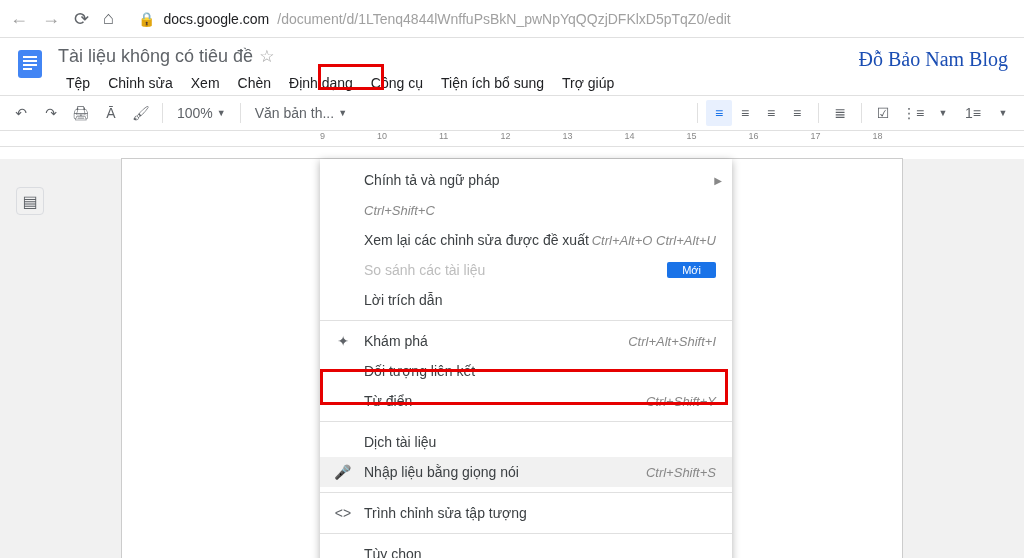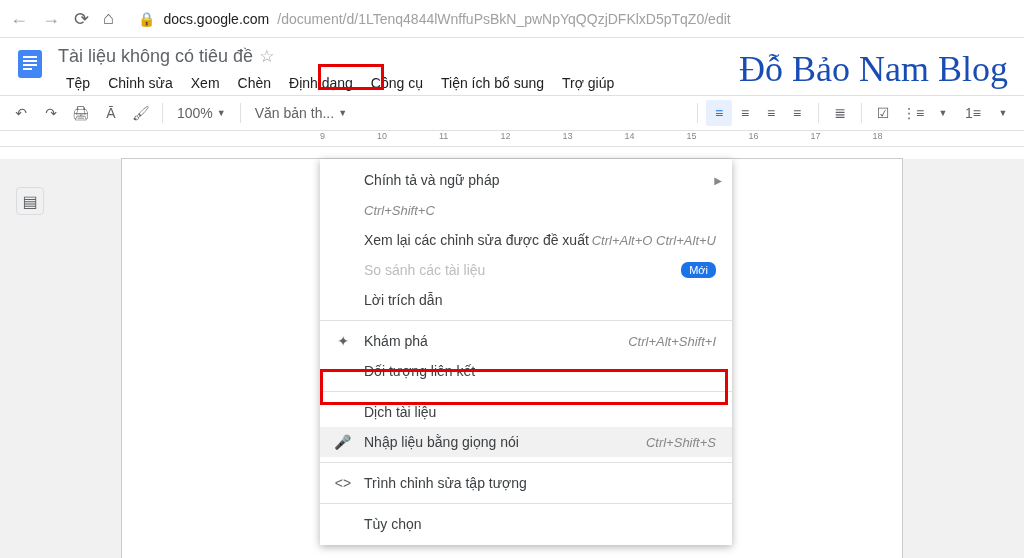--- a/index.html
+++ b/index.html
@@ -10,38 +10,38 @@
 .url-bar { flex:1; display:flex; align-items:center; gap:8px; font-size:14px; color:#5f6368; padding:4px 10px; }
 .url-dark { color:#202124; }
 .url-light { color:#a0a0a0; }
 .doc-header { display:flex; align-items:flex-start; padding:8px 12px 0 12px; position:relative; }
 .doc-logo { width:36px; height:36px; margin-right:10px; }
 .doc-title-row { display:flex; align-items:center; gap:6px; }
 .doc-title { font-size:18px; color:#5f6368; }
 .star { color:#9e9e9e; font-size:17px; }
 .menubar { display:flex; gap:2px; margin-top:4px; font-size:14px; color:#202124; }
 .menubar span { padding:4px 8px; cursor:pointer; }
-.brand { position:absolute; right:16px; top:10px; color:#1a4db3; font-size:36px; font-weight:400; font-family:Georgia,serif;}
+.brand { position:absolute; right:16px; top:10px; color:#1a4db3; font-size:20px; font-weight:400; font-family:Georgia,serif;}
 .toolbar { height:36px; border-top:1px solid #e0e0e0; border-bottom:1px solid #e0e0e0; display:flex; align-items:center; padding:0 8px; gap:4px; color:#5f6368; font-size:14px;}
 .tb-icon { width:26px; height:26px; display:flex; align-items:center; justify-content:center; cursor:pointer; border-radius:2px; }
 .tb-icon.active { background:#e8f0fe; color:#1a73e8; }
 .tb-sep { width:1px; height:20px; background:#e0e0e0; margin:0 4px; }
 .zoom { padding:0 6px; display:flex; align-items:center; gap:4px; }
 .dropdown-arrow { font-size:9px; color:#5f6368; }
 .ruler { height:16px; background:#fff; border-bottom:1px solid #e0e0e0; font-size:9px; color:#888; display:flex; padding-left:320px; gap:52px;}
 .canvas { background:#f1f1f1; position:relative; height:470px; }
 .page { background:#fff; width:780px; min-height:440px; margin:12px auto 0; box-shadow:0 0 0 1px #ccc; position:relative;}
 .outline-icon { position:absolute; left:16px; top:28px; width:28px; height:28px; border:1px solid #dadce0; border-radius:4px; display:flex; align-items:center; justify-content:center; color:#5f6368;}
 .menu { position:absolute; left:320px; top:0px; width:412px; background:#fff; box-shadow:0 2px 8px rgba(0,0,0,.3); font-size:14px; color:#3c4043; padding:6px 0; z-index:10;}
 .menu-item { height:30px; display:flex; align-items:center; padding:0 16px 0 44px; position:relative; cursor:pointer;}
 .menu-item.hovered { background:#f1f1f1; }
 .menu-item.disabled { color:#bdbdbd; cursor:default; }
 .menu-item .label { flex:1; }
 .menu-item .shortcut { color:#888; font-size:13px;font-style:italic; }
-.menu-item .badge { background:#1a73e8; color:#fff; font-size:11px; padding:2px 8px; border-radius:7px; }
+.menu-item .badge { background:#1a73e8; color:#fff; font-size:11px; padding:2px 15px; border-radius:2px; }
 .menu-item .submenu-arrow { position:absolute; right:10px; font-size:10px; color:#888;}
 .menu-sep { height:1px; background:#e0e0e0; margin:5px 0; }
 .menu-item .micon { position:absolute; left:14px; width:18px; text-align:center; color:#5f6368;}
 .highlight-box1 { position:absolute; border:3px solid #e60000; pointer-events:none; z-index:20; }
 .align-group { display:flex; gap:0; }
 </style>
 </head>
 <body>
 
 <div class="browser-bar">
@@ -159,20 +159,24 @@
       </div>
     <div class="menu-sep"></div>
     <div class="menu-item">
         <span class="micon">✦</span>
         <span class="label">Khám phá</span>
         <span class="shortcut">Ctrl+Alt+Shift+I</span>
       </div>
     <div class="menu-item">
         <span class="label">Đối tượng liên kết</span>
       </div>
+    <div class="menu-item">
+        <span class="label">Từ điển</span>
+        <span class="shortcut">Ctrl+Shift+Y</span>
+      </div>
     <div class="menu-sep"></div>
     <div class="menu-item">
         <span class="label">Dịch tài liệu</span>
       </div>
     <div class="menu-item hovered">
         <span class="micon">🎤</span>
         <span class="label">Nhập liệu bằng giọng nói</span>
         <span class="shortcut">Ctrl+Shift+S</span>
       </div>
     <div class="menu-sep"></div>

